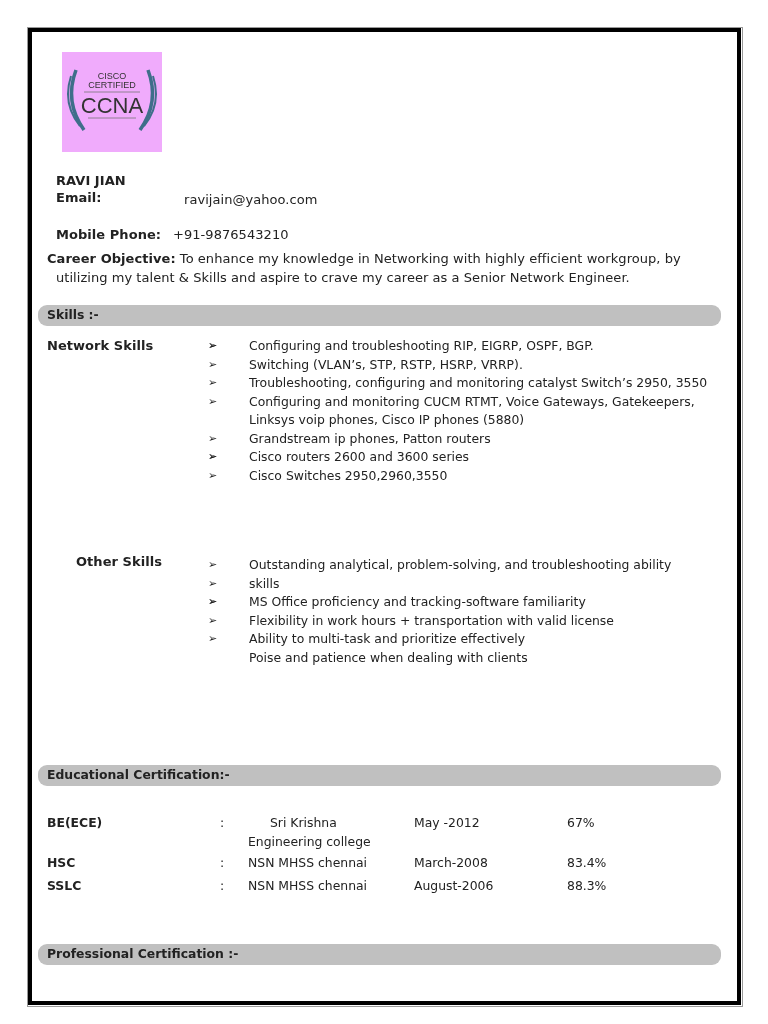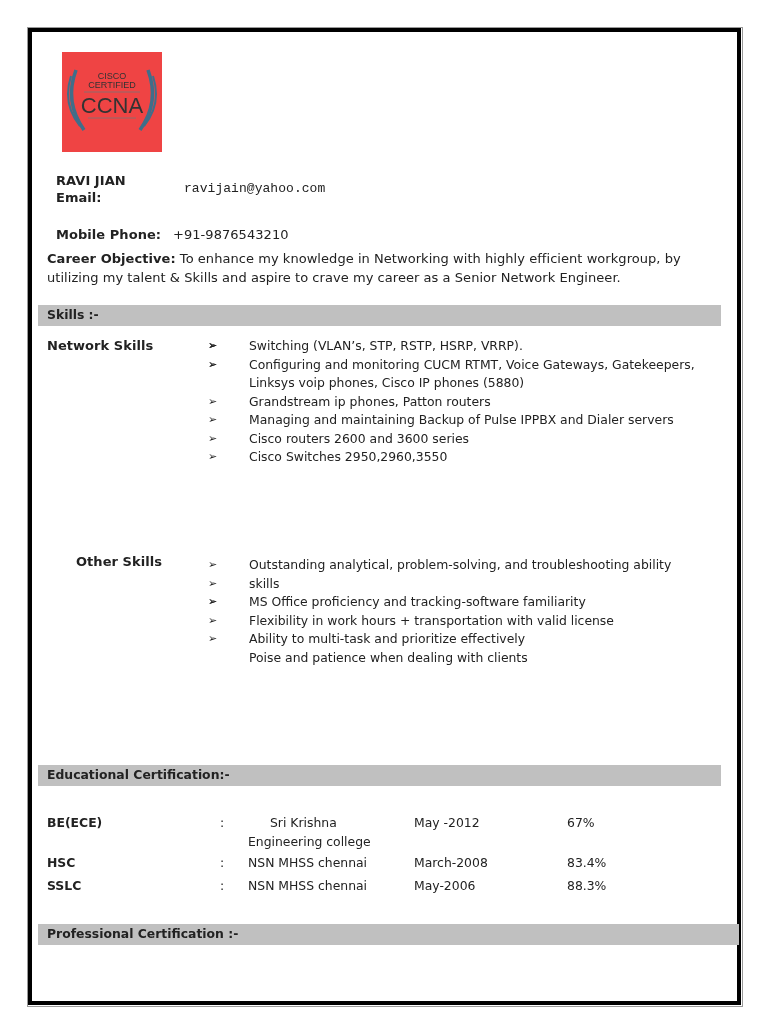--- a/index.html
+++ b/index.html
@@ -2,25 +2,25 @@
 <html><head>
 <meta charset="utf-8">
 <style>
   html, body { margin: 0; padding: 0; background: #ffffff; }
   body { width: 768px; height: 1024px; position: relative; overflow: hidden;
          font-family: "DejaVu Sans", "Liberation Sans", sans-serif; color: #222; }
   .frame-outer { position: absolute; left: 27px; top: 27px; width: 716px; height: 980px;
                  border: 1px solid #9a9a9a; box-sizing: border-box; }
   .frame { position: absolute; left: 28px; top: 28px; width: 713px; height: 977px;
            border: 4px solid #000; box-sizing: border-box; border-right-width: 4px; }
-  .logo { position: absolute; left: 62px; top: 52px; width: 100px; height: 100px; background: #ef4444; }
+  .logo { position: absolute; left: 62px; top: 52px; width: 100px; height: 100px; background: #f0abfc; }
   .logo svg { display: block; }
   .txt { position: absolute; font-size: 13px; line-height: 18px; white-space: nowrap; letter-spacing: 0.05px; }
   .b { font-weight: bold; }
-  .bar { position: absolute; left: 38px; width: 683px; height: 21px; background: #c0c0c0; }
+  .bar { position: absolute; left: 38px; width: 683px; height: 21px; background: #c0c0c0; border-radius: 9px; }
   .bar span { position: absolute; left: 9px; top: 2px; font-size: 12.4px; font-weight: bold; color: #222; white-space: nowrap; }
   ul.bul { list-style: none; margin: 0; padding: 0; position: absolute; }
   ul.bul li { position: relative; padding-left: 21px; font-size: 12.4px; line-height: 18.5px; white-space: nowrap; }
   ul.bul li .arrow { position: absolute; left: -20px; top: 0; font-size: 11px; color: #222; }
   ul.bul li.cont { padding-left: 21px; }
   .edu-row { position: absolute; left: 47px; font-size: 12.4px; line-height: 18px; }
   .edu-row .c { position: absolute; white-space: nowrap; }
 </style>
 </head>
 <body>
@@ -37,44 +37,44 @@
     <text x="50" y="27" text-anchor="middle" font-family="Liberation Sans, sans-serif" font-size="9" fill="#333">CISCO</text>
     <text x="50" y="36" text-anchor="middle" font-family="Liberation Sans, sans-serif" font-size="9" fill="#333">CERTIFIED</text>
     <line x1="22" y1="40" x2="78" y2="40" stroke="#777" stroke-width="0.8"></line>
     <text x="50" y="61" text-anchor="middle" font-family="Liberation Sans, sans-serif" font-size="22" fill="#333">CCNA</text>
     <line x1="26" y1="66" x2="74" y2="66" stroke="#777" stroke-width="0.8"></line>
   </svg>
 </div>
 
 <div class="txt b" style="left:56px; top:172px;">RAVI JIAN</div>
 <div class="txt b" style="left:56px; top:189px;">Email:</div>
-<div class="txt" style="left:184px; top:180px;font-family:Liberation Mono, monospace;">ravijain@yahoo.com</div>
+<div class="txt" style="left:184px; top:191px;">ravijain@yahoo.com</div>
 <div class="txt b" style="left:56px; top:226px;">Mobile Phone:</div>
 <div class="txt" style="left:173px; top:226px;">+91-9876543210</div>
 
 <div class="txt" style="left:47px; top:250px;">
   <span class="b">Career Objective:</span>
   <span>To enhance my knowledge in Networking with highly efficient workgroup, by</span>
 </div>
-<div class="txt" style="left:47px; top:269px;">utilizing my talent &amp; Skills and aspire to crave my career as a Senior Network Engineer.</div>
+<div class="txt" style="left:56px; top:269px;">utilizing my talent &amp; Skills and aspire to crave my career as a Senior Network Engineer.</div>
 
 <div class="bar" style="top:305px;">
   <span>Skills :-</span>
 </div>
 
 <div class="txt b" style="left:47px; top:337px;">Network Skills</div>
 <ul class="bul" style="left:228px; top:337px;">
   <li><span class="arrow">➢</span></li>
-  <li><span class="arrow">➢</span></li>
+  <li><span class="arrow">➢</span><span>Configuring and troubleshooting RIP, EIGRP, OSPF, BGP.</span></li>
   <li><span class="arrow">➢</span><span>Switching (VLAN’s, STP, RSTP, HSRP, VRRP).</span></li>
-  <li><span class="arrow">➢</span></li>
+  <li><span class="arrow">➢</span><span>Troubleshooting, configuring and monitoring catalyst Switch’s 2950, 3550</span></li>
   <li><span class="arrow">➢</span><span>Configuring and monitoring CUCM RTMT, Voice Gateways, Gatekeepers,</span></li>
   <li class="cont"><span>Linksys voip phones, Cisco IP phones (5880)</span></li>
   <li><span class="arrow">➢</span><span>Grandstream ip phones, Patton routers</span></li>
-  <li><span class="arrow">➢</span><span>Managing and maintaining Backup of Pulse IPPBX and Dialer servers</span></li>
+  <li><span class="arrow">➢</span></li>
   <li><span class="arrow">➢</span><span>Cisco routers 2600 and 3600 series</span></li>
   <li><span class="arrow">➢</span><span>Cisco Switches 2950,2960,3550</span></li>
 </ul>
 
 <div class="txt b" style="left:47px; top:553px;margin-left:29px;">Other Skills</div>
 <ul class="bul" style="left:228px; top:556px;">
   <li><span class="arrow">➢</span><span>Outstanding analytical, problem-solving, and troubleshooting ability</span></li>
   <li><span class="arrow">➢</span></li>
   <li class="cont"><span>skills</span></li>
   <li><span class="arrow">➢</span></li>
@@ -100,19 +100,19 @@
   <span class="c b" style="left:0;">HSC</span>
   <span class="c" style="left:173px;">:</span>
   <span class="c" style="left:201px;">NSN MHSS chennai</span>
   <span class="c" style="left:367px;">March-2008</span>
   <span class="c" style="left:520px;">83.4%</span>
 </div>
 <div class="edu-row" style="top:877px;">
   <span class="c b" style="left:0;">SSLC</span>
   <span class="c" style="left:173px;">:</span>
   <span class="c" style="left:201px;">NSN MHSS chennai</span>
-  <span class="c" style="left:367px;">May-2006</span>
+  <span class="c" style="left:367px;">August-2006</span>
   <span class="c" style="left:520px;">88.3%</span>
 </div>
 
-<div class="bar" style="top:924px;padding-left:18px;">
+<div class="bar" style="top:944px;">
   <span>Professional Certification :-</span>
 </div>
 
 </body></html>

